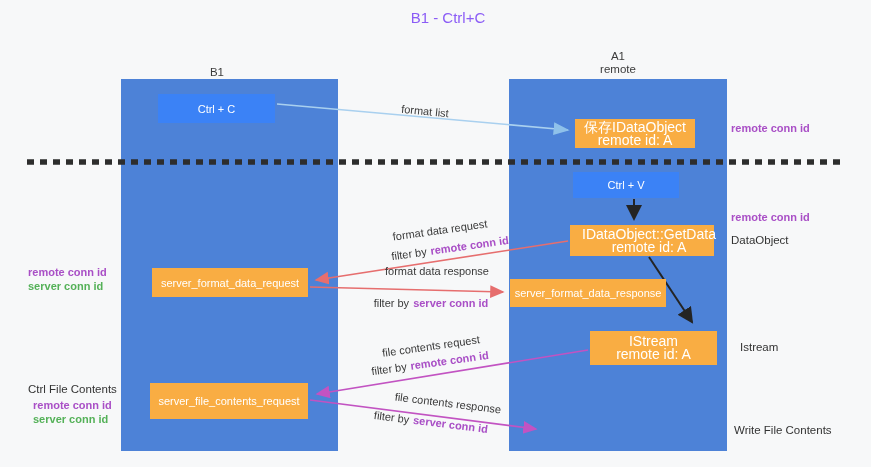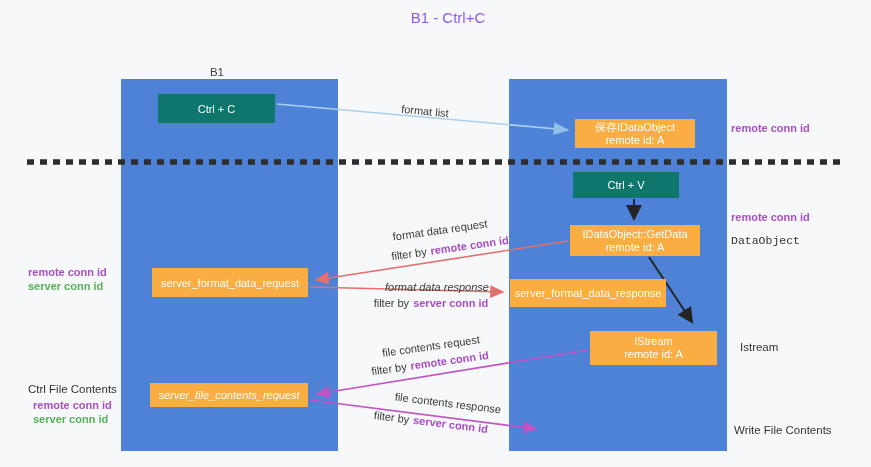--- a/index.html
+++ b/index.html
@@ -10,23 +10,23 @@
          font-size:15px;line-height:19px;color:#8b5cf6;}
   .colhead{position:absolute;top:50px;width:200px;text-align:center;
            font-size:11.5px;line-height:13px;color:#3c3c3c;}
 
   .column{position:absolute;top:79px;height:372px;background:#4d82d7;}
   #col-left{left:121px;width:217px;}
   #col-right{left:509px;width:218px;}
 
   .box{position:absolute;display:flex;flex-direction:column;align-items:center;
        justify-content:center;text-align:center;color:#fff;z-index:3;}
-  .box-green{background:#0f766e;font-size:11px;}
+  .box-green{background:#3b82f6;font-size:11px;}
   .box-orange{background:#f9ad43;font-size:11px;}
-  .box-orange.two{font-size:11px;line-height:13px;}
+  .box-orange.two{font-size:14px;line-height:13px;}
 
   svg.arrows{position:absolute;left:0;top:0;z-index:2;}
 
   .lbl{position:absolute;font-size:11px;color:#3a3a3a;white-space:nowrap;z-index:4;}
   .ctr{transform:translate(-50%,-50%);}
   .rot-n8{transform:translate(-50%,-50%) rotate(-8deg);}
   .rot-p7{transform:translate(-50%,-50%) rotate(7deg);}
   .rot-p5{transform:translate(-50%,-50%) rotate(5.5deg);}
   .filter{display:flex;gap:4px;align-items:baseline;}
   .t-purple{color:#a94fc6;font-weight:bold;}
@@ -40,20 +40,24 @@
 
 <div id="stage">
 
   <div class="title">
     <div>B1 - Ctrl+C</div>
   </div>
 
   <div class="colhead" style="left:117px;margin-top:16px;">
     <div>B1</div>
     <div>connection</div>
+  </div>
+  <div class="colhead" style="left:518px;">
+    <div>A1</div>
+    <div>remote</div>
   </div>
 
   <div class="column" id="col-left"></div>
   <div class="column" id="col-right"></div>
 
   <svg class="arrows" width="871" height="467" viewBox="0 0 871 467">
     <defs>
       <marker id="m-blue" markerWidth="12" markerHeight="10" refX="9" refY="4" orient="auto">
         <path d="M0,0 L10,4 L0,8 z" fill="#8fc1ea"></path>
       </marker>
@@ -91,72 +95,72 @@
 
   <div class="box box-orange two" style="left:575px;top:119px;width:120px;height:29px;">
     <span>保存IDataObject</span>
     <span>remote id: A</span>
   </div>
 
   <div class="box box-green" style="left:573px;top:172px;width:106px;height:26px;">
     <span>Ctrl + V</span>
   </div>
 
-  <div class="box box-orange two" style="left:570px;top:225px;width:130px;height:31px;">
+  <div class="box box-orange two" style="left:570px;top:225px;width:130px;height:31px;padding-left:14px;">
     <span>IDataObject::GetData</span>
     <span>remote id: A</span>
   </div>
 
   <div class="box box-orange" style="left:510px;top:279px;width:156px;height:28px;">
     <span>server_format_data_response</span>
   </div>
 
   <div class="box box-orange" style="left:152px;top:268px;width:156px;height:29px;">
     <span>server_format_data_request</span>
   </div>
 
   <div class="box box-orange two" style="left:590px;top:331px;width:127px;height:34px;">
     <span>IStream</span>
     <span>remote id: A</span>
   </div>
 
-  <div class="box box-orange" style="left:150px;top:383px;width:158px;height:24px;font-style:italic;">
+  <div class="box box-orange" style="left:150px;top:383px;width:158px;height:36px;">
     <span>server_file_contents_request</span>
   </div>
 
 
   <div class="lbl rot-p5" style="left:425px;top:111px;">format list</div>
 
   <div class="lbl rot-n8" style="left:440px;top:230px;">format data request</div>
   <div class="lbl rot-n8 filter" style="left:450px;top:248px;">
     <span>filter by</span>
     <span class="t-purple">remote conn id</span>
   </div>
 
-  <div class="lbl ctr" style="left:437px;top:287px;font-style:italic;">format data response</div>
+  <div class="lbl ctr" style="left:437px;top:271px;">format data response</div>
   <div class="lbl ctr filter" style="left:431px;top:303px;">
     <span>filter by</span>
     <span class="t-purple">server conn id</span>
   </div>
 
   <div class="lbl rot-n8" style="left:431px;top:346px;">file contents request</div>
   <div class="lbl rot-n8 filter" style="left:430px;top:363px;">
     <span>filter by</span>
     <span class="t-purple">remote conn id</span>
   </div>
 
   <div class="lbl rot-p7" style="left:448px;top:403px;">file contents response</div>
   <div class="lbl rot-p7 filter" style="left:431px;top:422px;">
     <span>filter by</span>
     <span class="t-purple">server conn id</span>
   </div>
 
   <div class="side bold-purple" style="left:731px;top:122px;">remote conn id</div>
   <div class="side bold-purple" style="left:731px;top:211px;">remote conn id</div>
-  <div class="side plain" style="left:731px;top:234px;font-family:Liberation Mono, monospace;">DataObject</div>
+  <div class="side plain" style="left:731px;top:234px;">DataObject</div>
   <div class="side plain" style="left:740px;top:341px;">Istream</div>
   <div class="side plain" style="left:734px;top:424px;">Write File Contents</div>
 
   <div class="side bold-purple" style="left:28px;top:266px;">remote conn id</div>
   <div class="side bold-green" style="left:28px;top:280px;">server conn id</div>
 
   <div class="side plain" style="left:28px;top:383px;">Ctrl File Contents</div>
   <div class="side bold-purple" style="left:33px;top:399px;">remote conn id</div>
   <div class="side bold-green" style="left:33px;top:413px;">server conn id</div>
 

